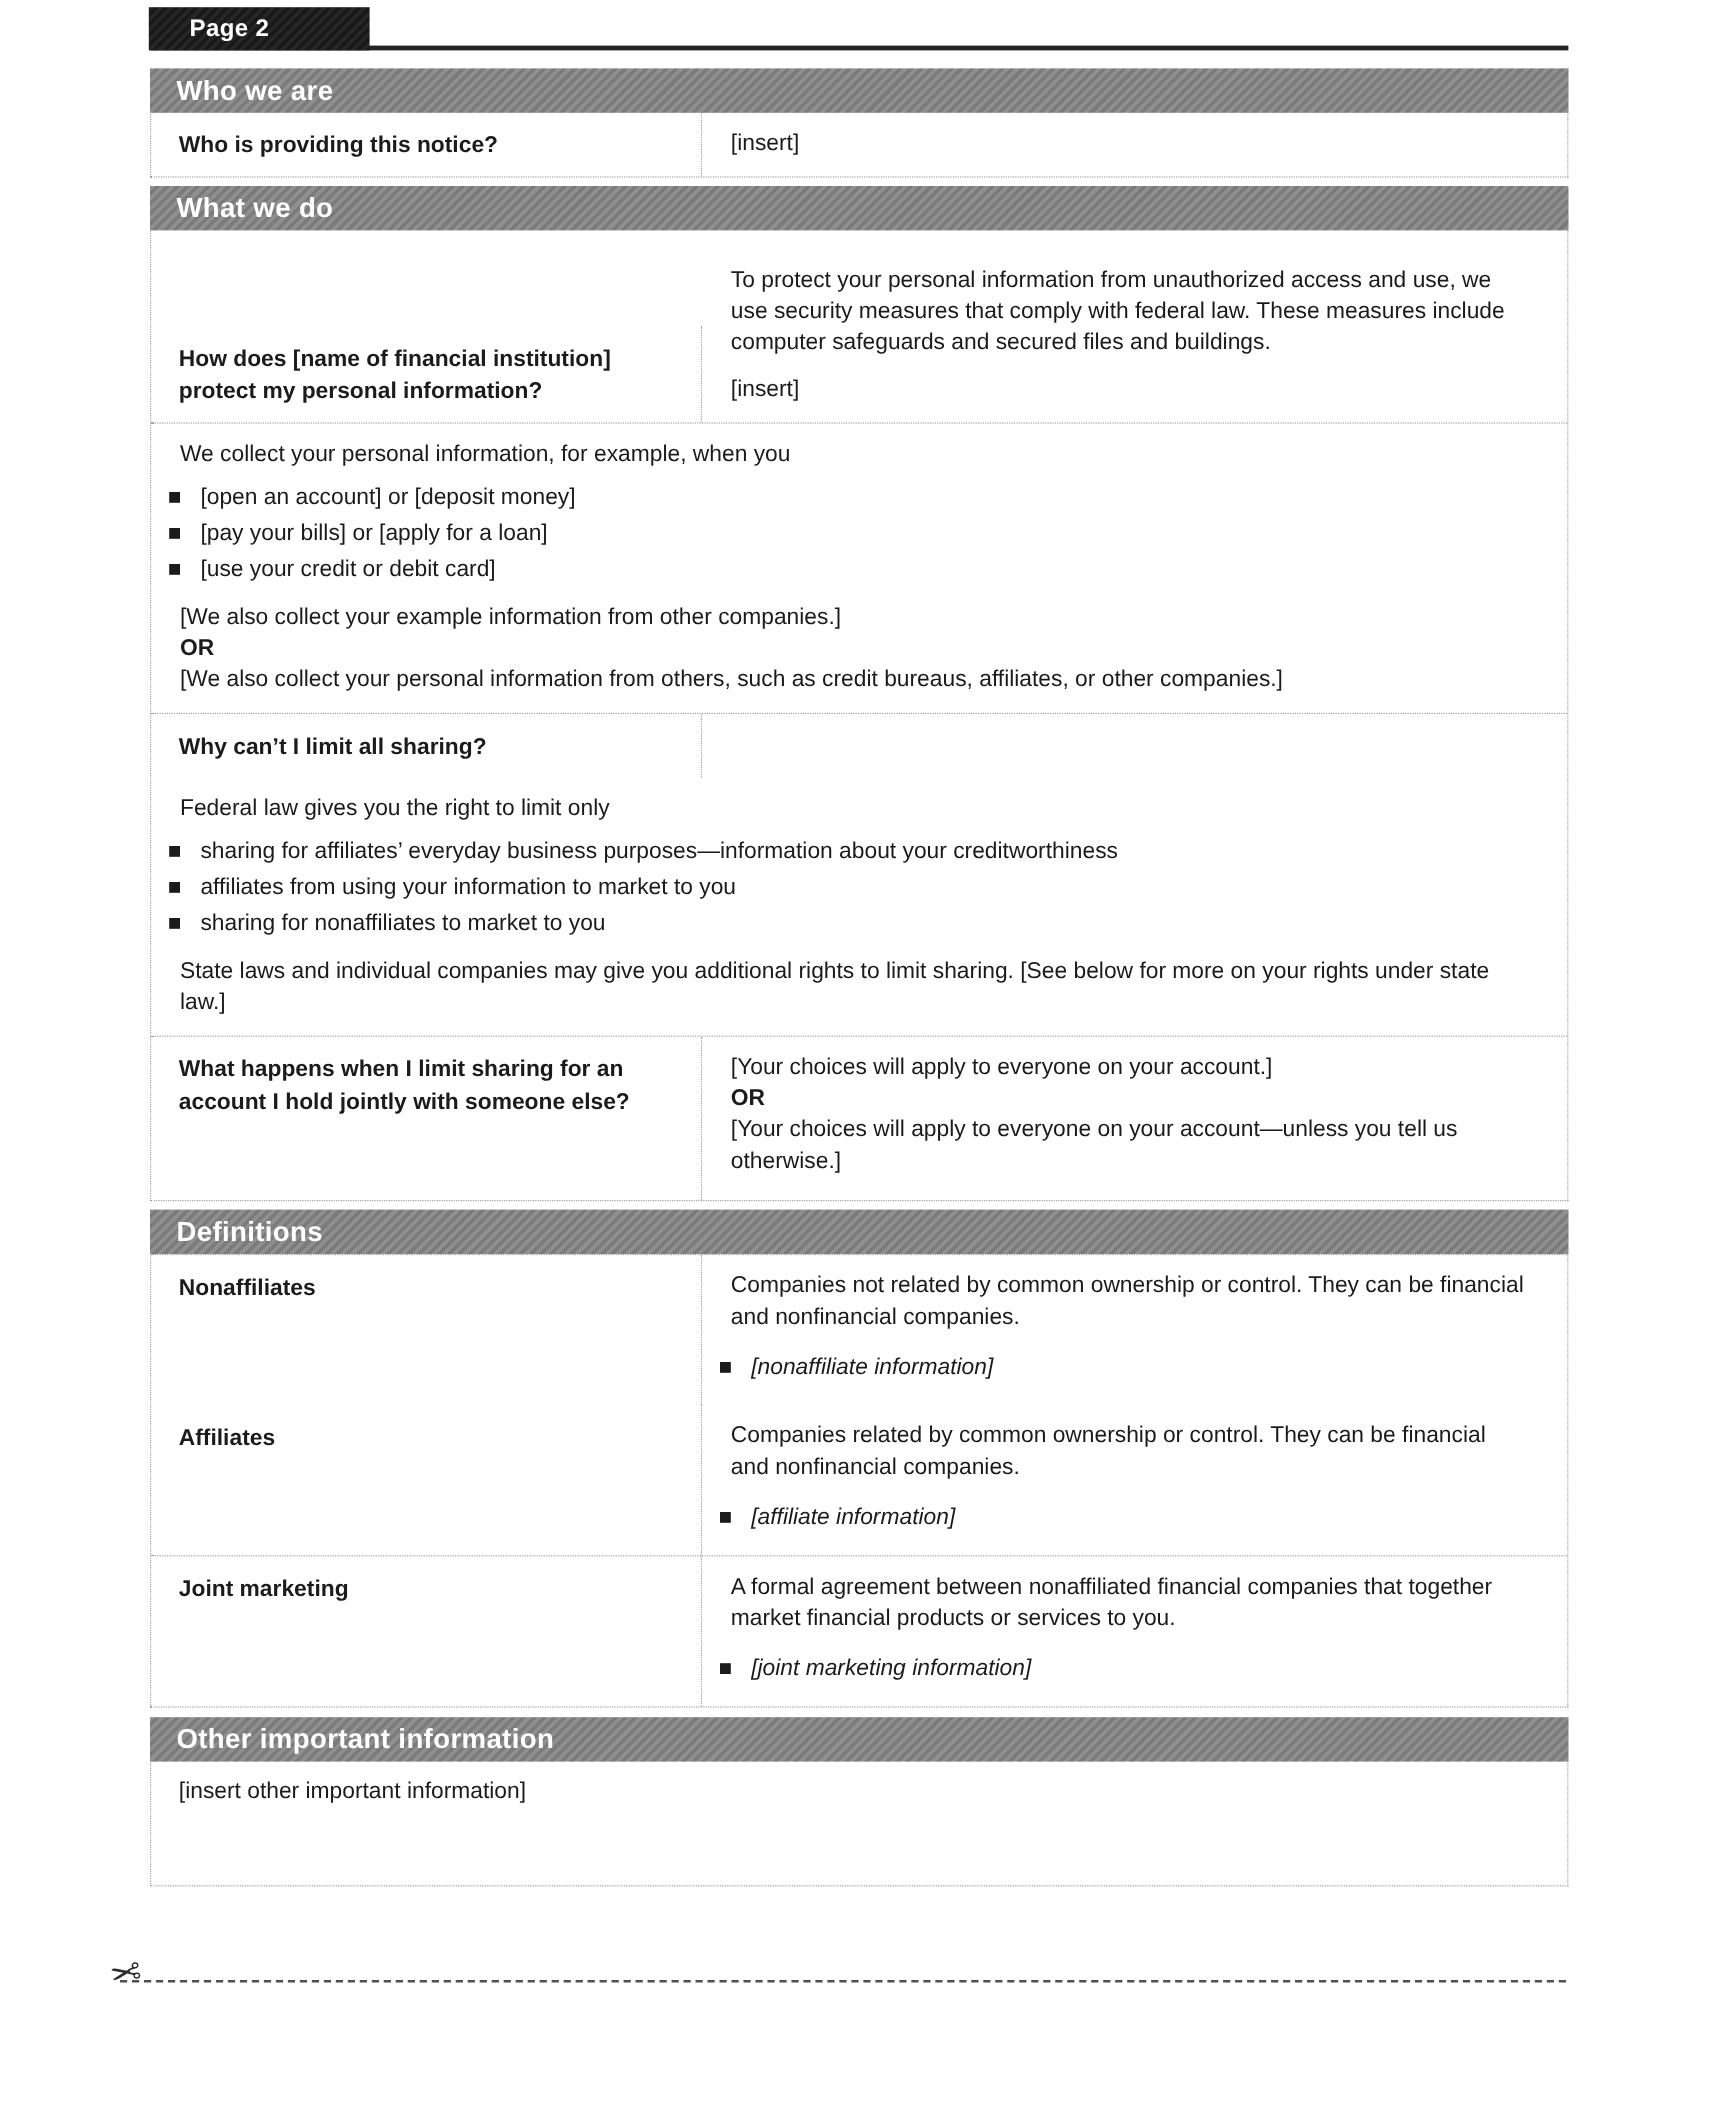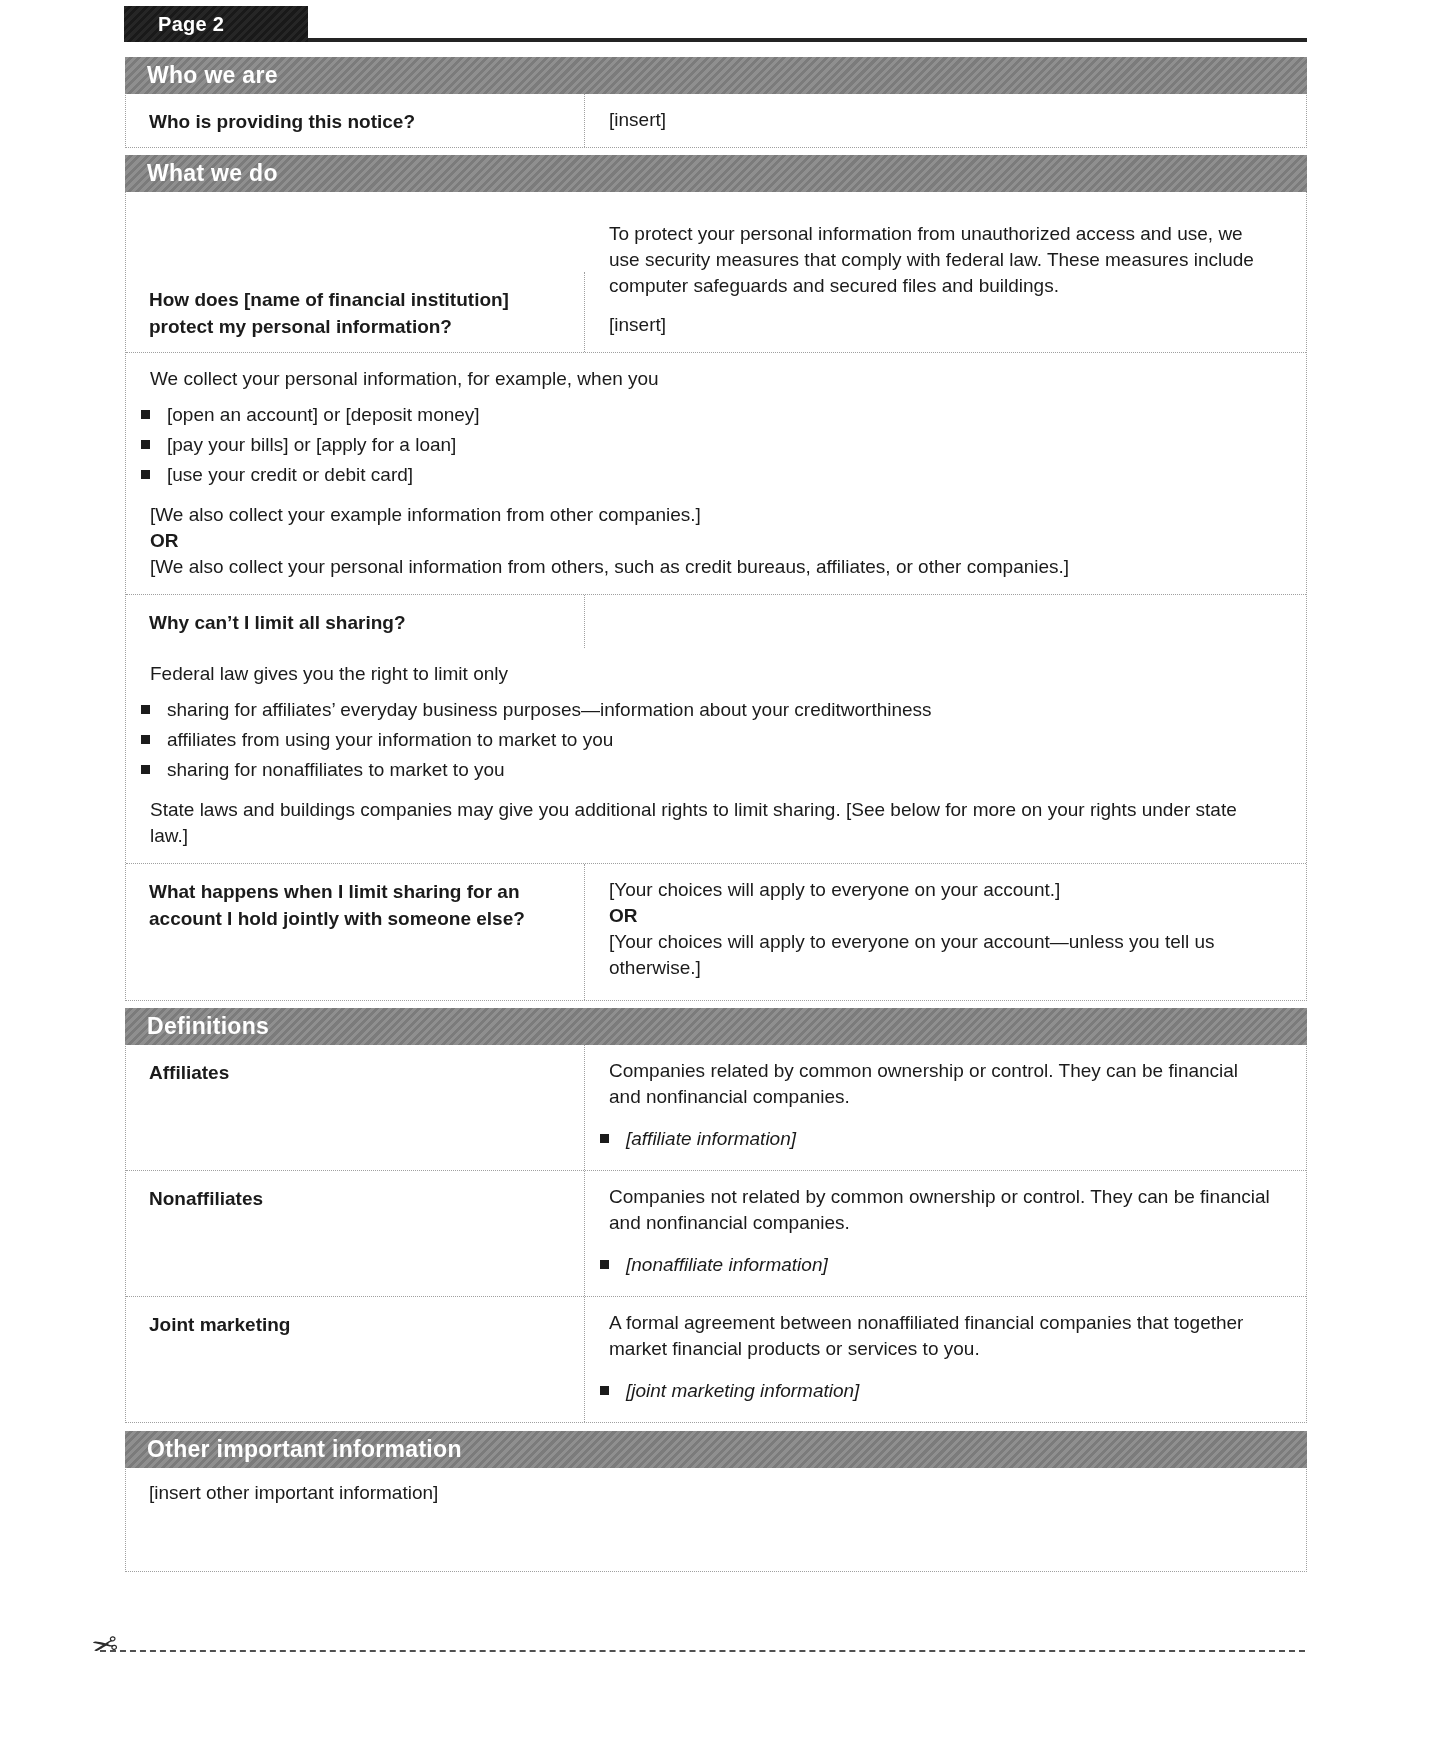--- a/index.html
+++ b/index.html
@@ -162,59 +162,59 @@
           </div>
           <div class="bl">
             <span class="sq"></span>
             <span class="bt">affiliates from using your information to market to you</span>
           </div>
           <div class="bl">
             <span class="sq"></span>
             <span class="bt">sharing for nonaffiliates to market to you</span>
           </div>
         </div>
-        <p class="tight">State laws and buildings companies may give you additional rights to limit sharing. [See below for more on your rights under state law.]</p>
+        <p class="tight">State laws and individual companies may give you additional rights to limit sharing. [See below for more on your rights under state law.]</p>
       </div>
     </div>
 
     <div class="grid-row h-joint">
       <div class="qcell">What happens when I limit sharing for an account I hold jointly with someone else?</div>
       <div class="acell">
         <p class="tight">[Your choices will apply to everyone on your account.]</p>
         <p class="or">OR</p>
         <p class="tight">[Your choices will apply to everyone on your account—unless you tell us otherwise.]</p>
       </div>
     </div>
   </section>
 
   <section class="block defs">
     <div class="bar">Definitions</div>
+
+    <div class="grid-row h-naff">
+      <div class="qcell">Nonaffiliates</div>
+      <div class="acell">
+        <p class="tight">Companies not related by common ownership or control. They can be financial and nonfinancial companies.</p>
+        <div class="bl note">
+          <span class="sq"></span>
+          <span class="bt">[nonaffiliate information]</span>
+        </div>
+      </div>
+    </div>
 
     <div class="grid-row first h-aff">
       <div class="qcell">Affiliates</div>
       <div class="acell">
         <p class="tight">Companies related by common ownership or control. They can be financial and nonfinancial companies.</p>
         <div class="bl note">
           <span class="sq"></span>
           <span class="bt">[affiliate information]</span>
         </div>
       </div>
     </div>
 
-    <div class="grid-row h-naff">
-      <div class="qcell">Nonaffiliates</div>
-      <div class="acell">
-        <p class="tight">Companies not related by common ownership or control. They can be financial and nonfinancial companies.</p>
-        <div class="bl note">
-          <span class="sq"></span>
-          <span class="bt">[nonaffiliate information]</span>
-        </div>
-      </div>
-    </div>
-
     <div class="grid-row h-jm">
       <div class="qcell">Joint marketing</div>
       <div class="acell">
         <p class="tight">A formal agreement between nonaffiliated financial companies that together market financial products or services to you.</p>
         <div class="bl note">
           <span class="sq"></span>
           <span class="bt">[joint marketing information]</span>
         </div>
       </div>
     </div>

